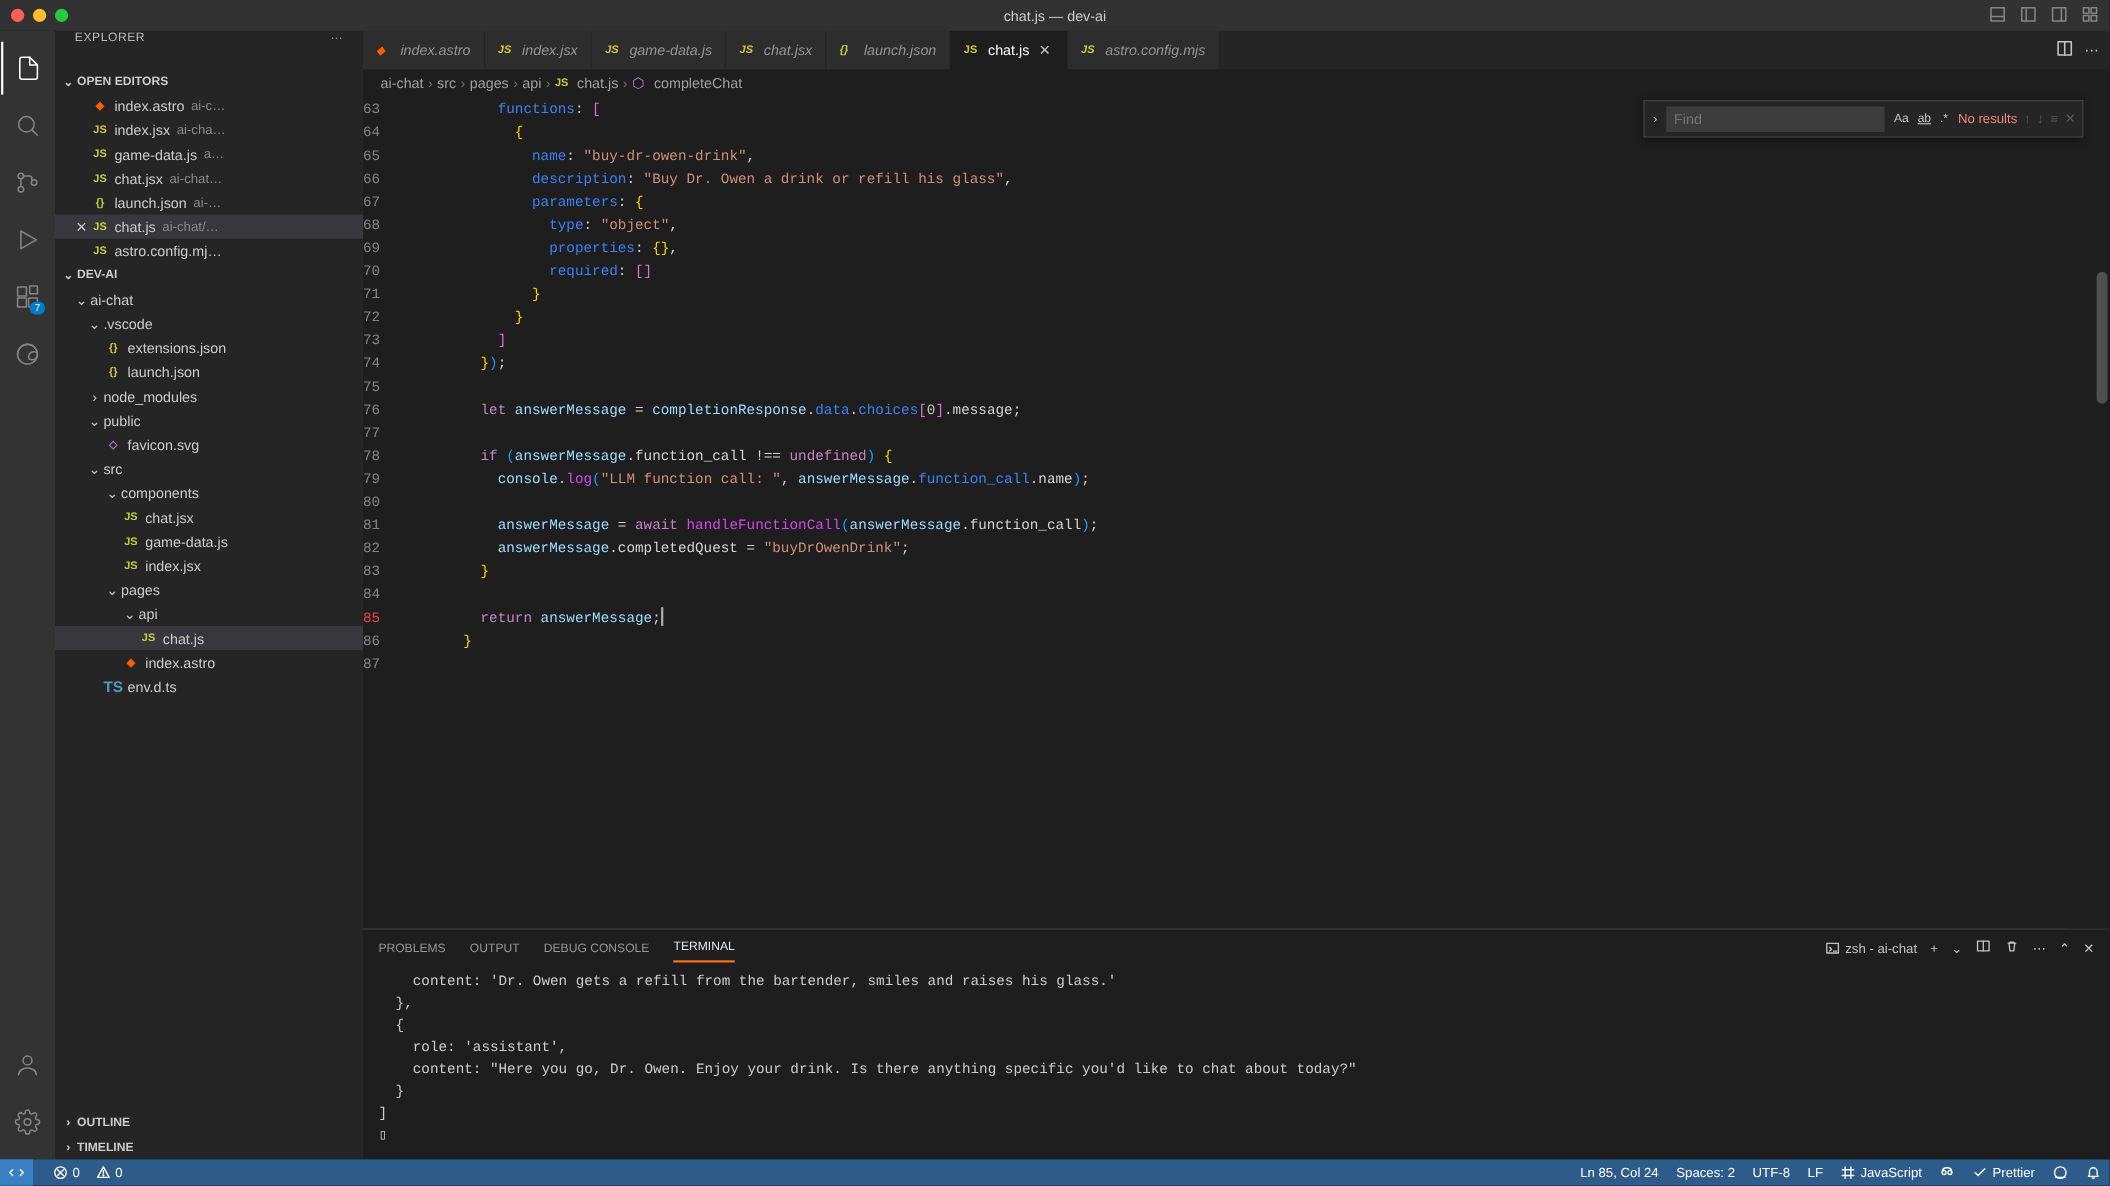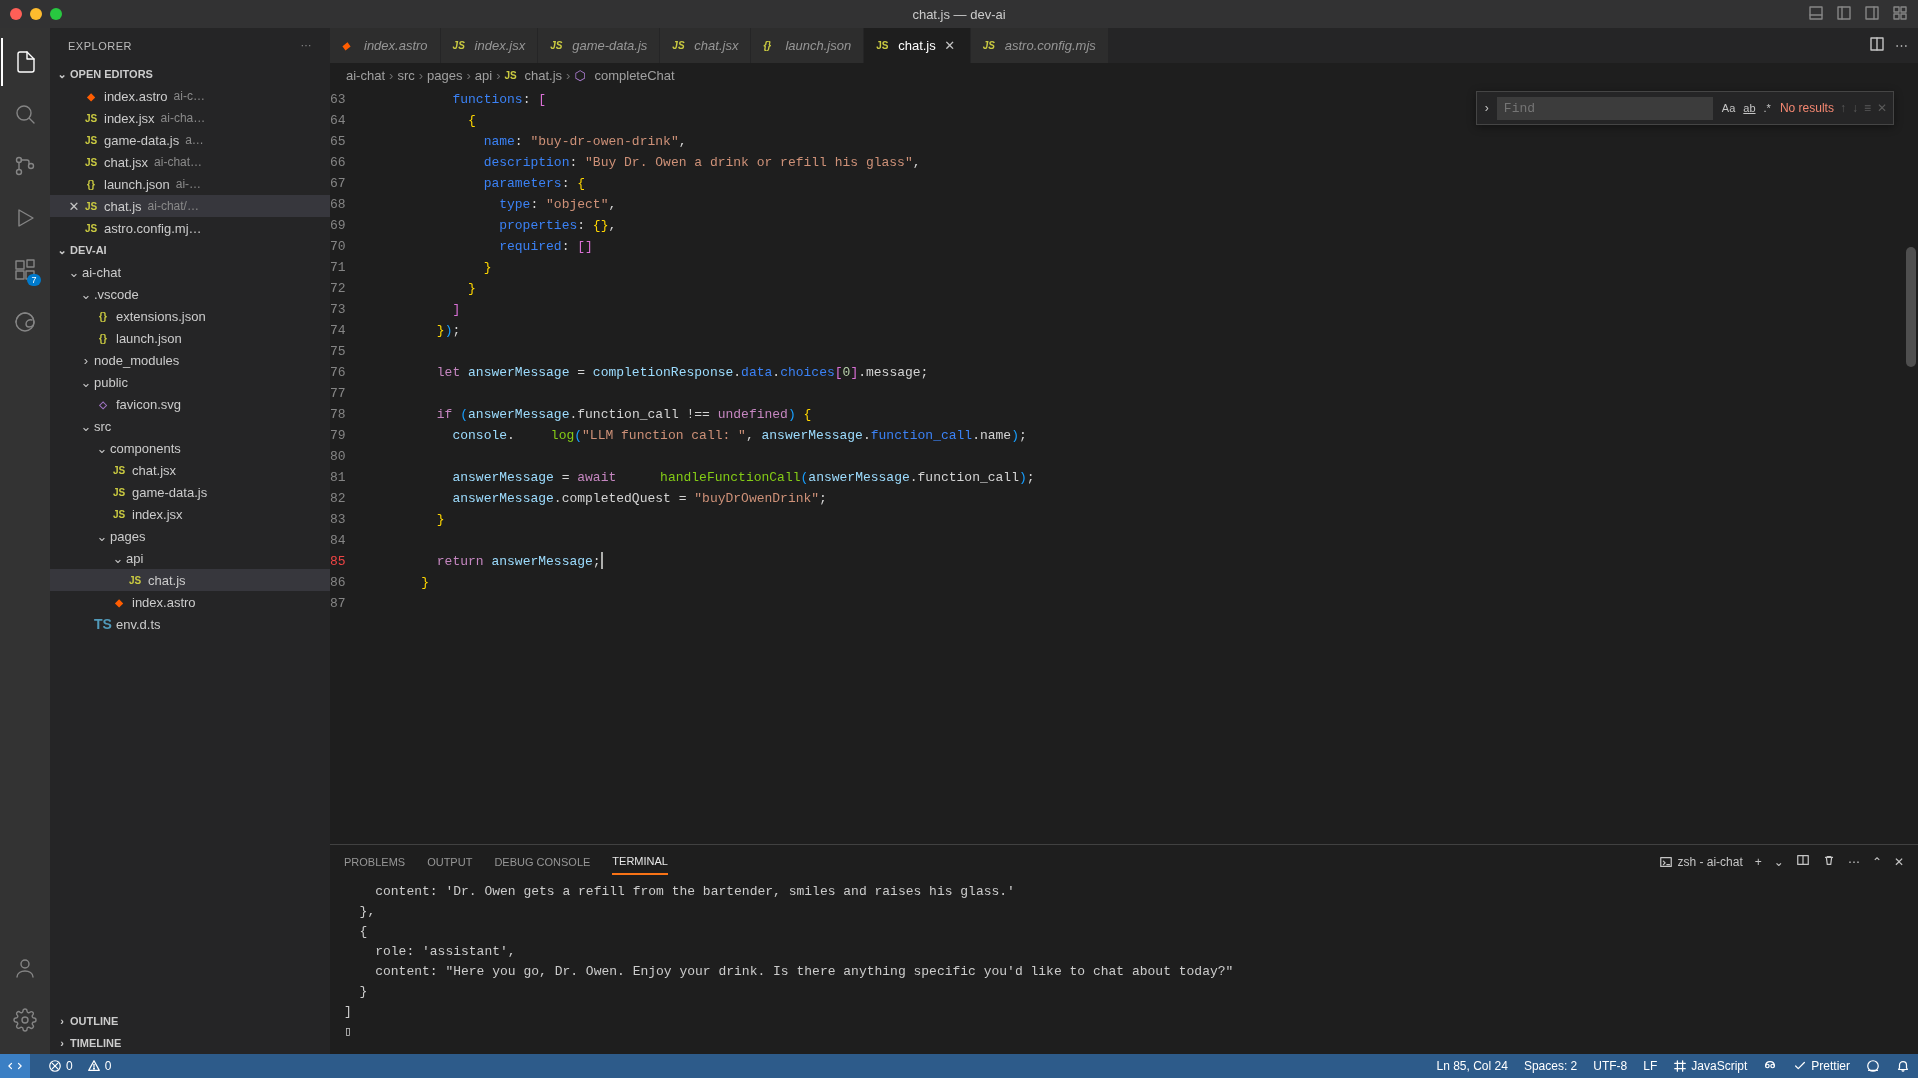--- a/index.html
+++ b/index.html
@@ -68,21 +68,21 @@
 .sidebar {
   width: 280px;
   background: #252526;
   display: flex;
   flex-direction: column;
   overflow: hidden;
 }
 .sb-header {
   height: 35px;
   display: flex;
-  align-items: center;
+  align-items: flex-start;
   padding: 0 18px;
   text-transform: uppercase;
   font-size: 11px;
   color: #bbbbbb;
   letter-spacing: 0.5px;
 }
 .sb-header .dots { margin-left: auto; color: #868686; cursor: pointer; }
 .sb-section-h {
   height: 22px;
   display: flex;
@@ -181,21 +181,21 @@
   color: #d4d4d4;
   overflow: hidden;
 }
 .tk-prop { color: #3b82f6; }
 .tk-str { color: #ce9178; }
 .tk-brace { color: #ffd700; }
 .tk-brace2 { color: #da70d6; }
 .tk-brace3 { color: #179fff; }
 .tk-kw2 { color: #c586c0; }
 .tk-var { color: #9cdcfe; }
-.tk-func { color: #84cc16; margin-left: 36px; }
+.tk-func { color: #d946ef; }
 .tk-num { color: #b5cea8; }
 .cursor-caret { background: #aeafad; display: inline-block; width: 2px; height: 17px; vertical-align: middle; margin-bottom: 2px; }
 .find-widget {
   position: absolute;
   top: 4px;
   right: 24px;
   background: #252526;
   border: 1px solid #454545;
   display: flex;
   align-items: center;
@@ -204,24 +204,23 @@
   gap: 6px;
   font-size: 12px;
   box-shadow: 0 2px 8px rgba(0,0,0,0.4);
 }
 .find-widget .expand { color: #c5c5c5; cursor: pointer; padding: 0 2px; }
 .find-widget input {
   background: #3c3c3c;
   border: 1px solid #3c3c3c;
   color: #cccccc;
   padding: 3px 6px;
-  width: 216px;
+  width: 198px;
   font-size: 13px;
   outline: none;
-  font-family: Liberation Mono, monospace;
 }
 .find-opts { display: flex; gap: 2px; color: #c5c5c5; }
 .find-opts span { padding: 2px 3px; cursor: pointer; font-size: 11px; border-radius: 3px; }
 .find-res { color: #f48771; }
 .find-nav { display: flex; gap: 6px; color: #5a5a5a; }
 .find-nav span { cursor: pointer; }
 .panel {
   height: 210px;
   border-top: 1px solid #414141;
   background: #1e1e1e;

